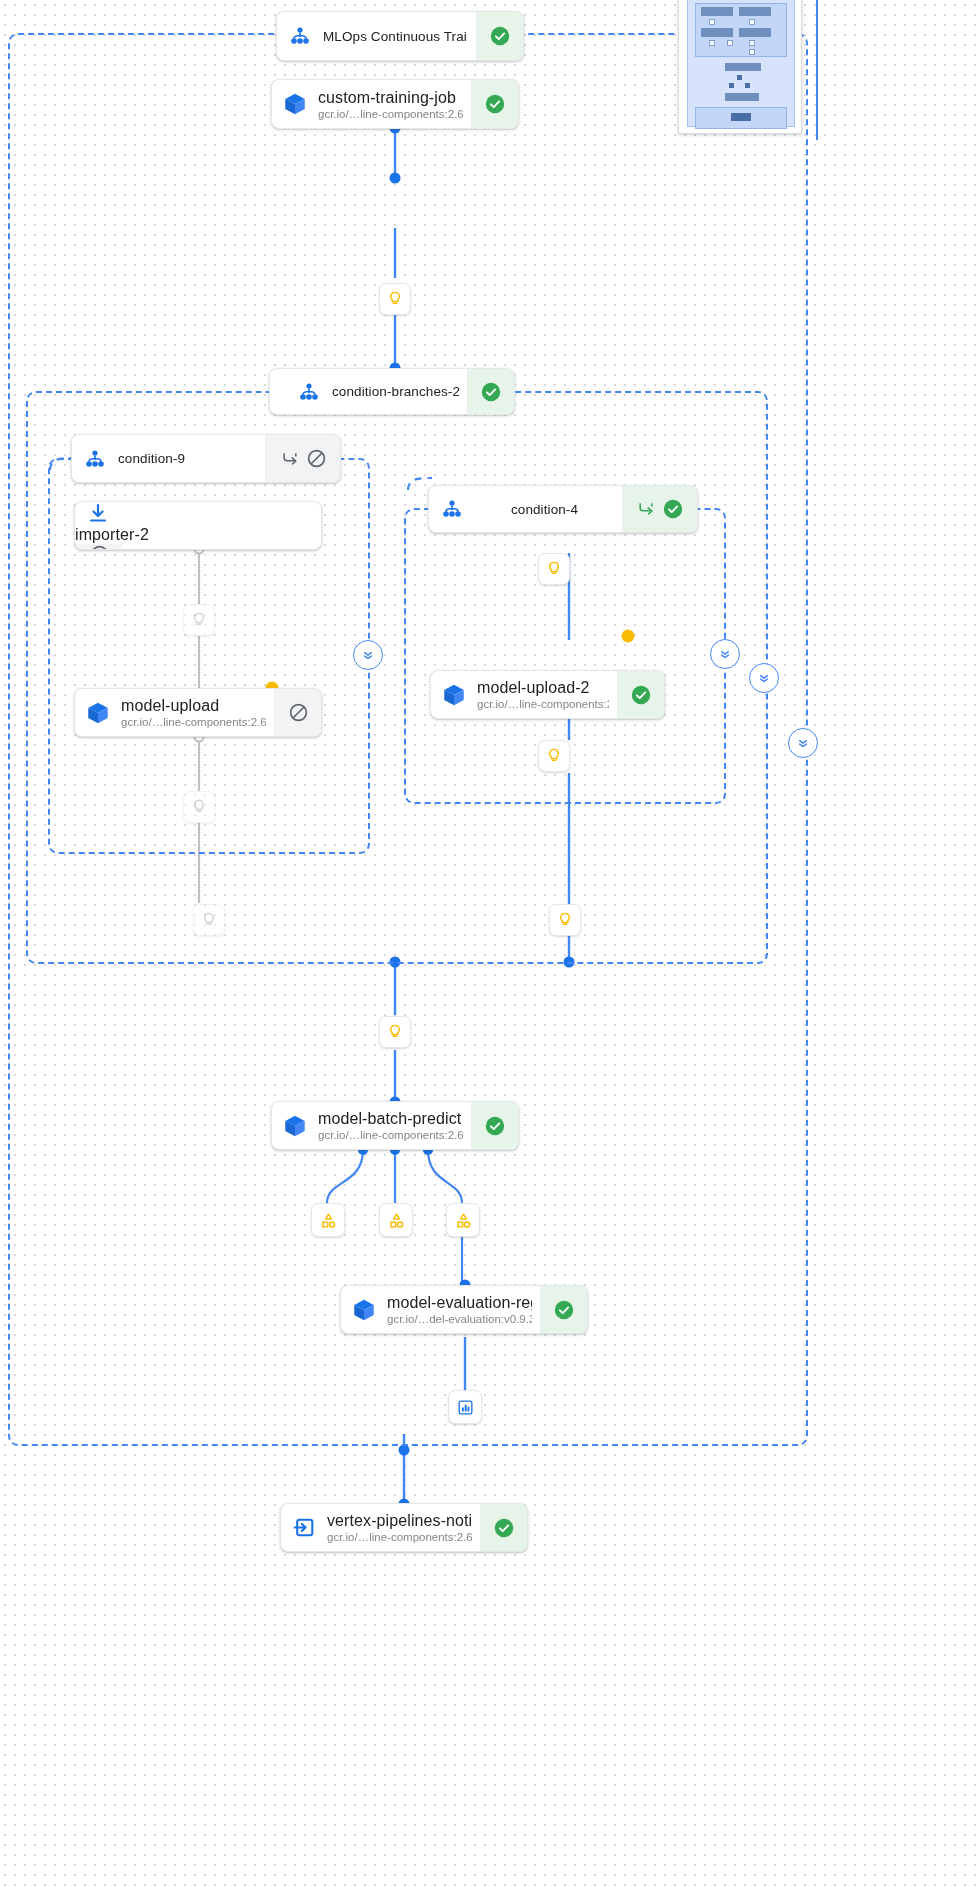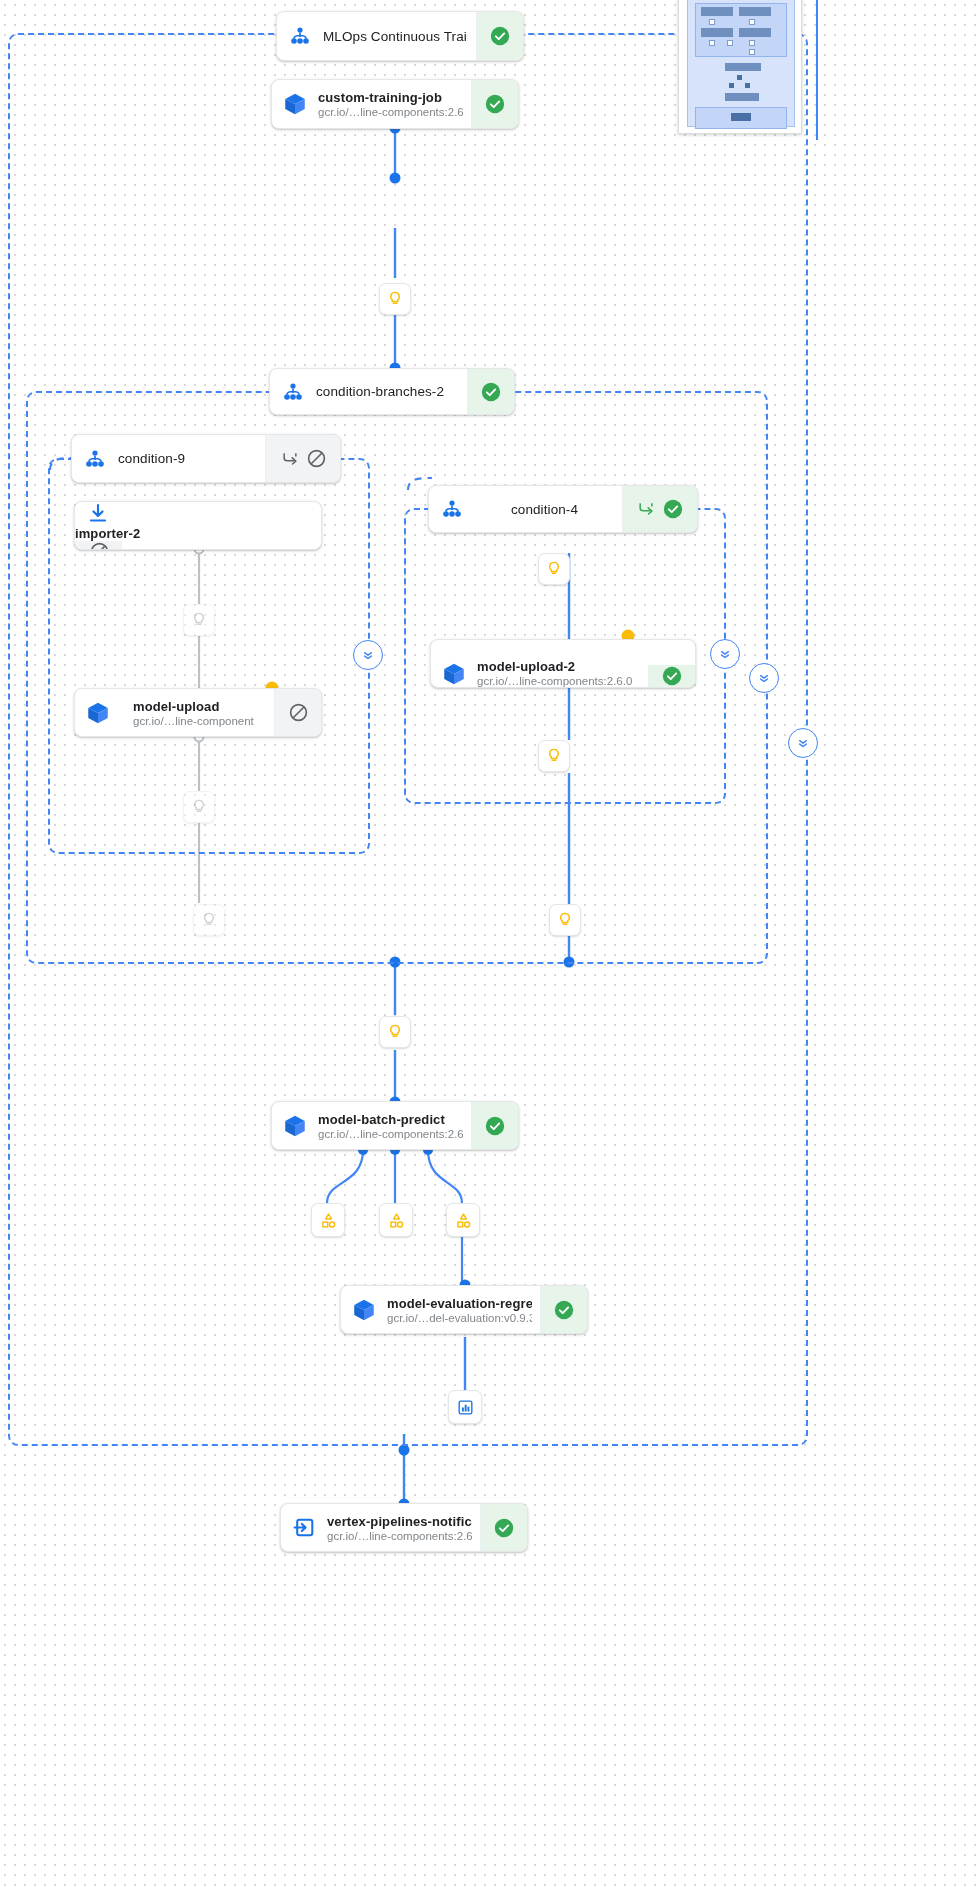--- a/index.html
+++ b/index.html
@@ -18,21 +18,21 @@
     position:absolute;display:flex;align-items:stretch;
     background:#fff;border:1px solid #e4e6e8;border-radius:8px;
     box-shadow:0 1px 3px rgba(60,64,67,.22),0 1px 1px rgba(60,64,67,.10);
     box-sizing:border-box;overflow:hidden;
   }
   .node .ico{
     width:46px;min-width:46px;display:flex;align-items:center;justify-content:center;
   }
   .node .body{flex:1;display:flex;flex-direction:column;justify-content:center;padding:0 8px 0 0;min-width:0;}
   .node .ttl{
-    font-size:13px;color:#202124;font-weight:700;letter-spacing:.1px;
+    font-size:16px;color:#202124;font-weight:400;letter-spacing:.1px;
     white-space:nowrap;overflow:hidden;
   }
   .node .sub{
     font-size:11.5px;color:#80868b;white-space:nowrap;overflow:hidden;margin-top:1px;
   }
   .node.single .body{justify-content:center;}
   .node .status{
     width:46px;min-width:46px;display:flex;align-items:center;justify-content:center;
     border-left:1px solid #eceff1;
   }
@@ -195,21 +195,21 @@
   </div>
 
 
   <div class="chip" style="left:379px;top:283px;">
     <svg width="18" height="18" viewBox="0 0 24 24">
       <path d="M12 3.2 A5.6 5.6 0 0 0 8.4 13.2 L8.4 15.4 L15.6 15.4 L15.6 13.2 A5.6 5.6 0 0 0 12 3.2 Z" fill="none" stroke="#fbbc04" stroke-width="1.9"></path>
       <path d="M9.6 17.6 L14.4 17.6" stroke="#fbbc04" stroke-width="1.9" stroke-linecap="round"></path>
     </svg>
   </div>
 
-  <div class="node grouphdr single" style="left:269px;top:368px;width:246px;height:47px;">
+  <div class="node grouphdr single" style="left:269px;top:368px;width:246px;height:47px;padding-left:16px;">
     <span class="ico">
       <svg width="24" height="24" viewBox="0 0 24 24">
         <circle cx="12" cy="6" r="2.6" fill="#1a73e8"></circle>
         <circle cx="6" cy="17" r="2.8" fill="#1a73e8"></circle>
         <circle cx="12" cy="17" r="2.8" fill="#1a73e8"></circle>
         <circle cx="18" cy="17" r="2.8" fill="#1a73e8"></circle>
         <path d="M12 8.6 L12 13 M6 14.5 Q6 11.5 12 11.5 Q18 11.5 18 14.5" stroke="#1a73e8" stroke-width="1.7" fill="none"></path>
       </svg>
     </span>
     <span class="body">
@@ -267,21 +267,21 @@
     </span>
   </div>
 
   <div class="chip dim" style="left:183px;top:604px;">
     <svg width="18" height="18" viewBox="0 0 24 24">
       <path d="M12 3.2 A5.6 5.6 0 0 0 8.4 13.2 L8.4 15.4 L15.6 15.4 L15.6 13.2 A5.6 5.6 0 0 0 12 3.2 Z" fill="none" stroke="#9aa0a6" stroke-width="1.9"></path>
       <path d="M9.6 17.6 L14.4 17.6" stroke="#9aa0a6" stroke-width="1.9" stroke-linecap="round"></path>
     </svg>
   </div>
 
-  <div class="node" style="left:74px;top:688px;width:248px;height:49px;gap:12px;">
+  <div class="node" style="left:74px;top:688px;width:248px;height:49px;">
     <span class="ico">
       <svg width="26" height="26" viewBox="0 0 24 24">
         <path d="M12 2.6 L21 7.3 L12 12 L3 7.3 Z" fill="#1a73e8"></path>
         <path d="M3 7.3 L12 12 L12 21.4 L3 16.7 Z" fill="#1967d2"></path>
         <path d="M21 7.3 L12 12 L12 21.4 L21 16.7 Z" fill="#4285f4"></path>
       </svg>
     </span>
     <span class="body">
       <span class="ttl">model-upload</span>
       <span class="sub">gcr.io/…line-components:2.6.0</span>
@@ -334,21 +334,21 @@
     </span>
   </div>
 
   <div class="chip" style="left:538px;top:553px;">
     <svg width="18" height="18" viewBox="0 0 24 24">
       <path d="M12 3.2 A5.6 5.6 0 0 0 8.4 13.2 L8.4 15.4 L15.6 15.4 L15.6 13.2 A5.6 5.6 0 0 0 12 3.2 Z" fill="none" stroke="#fbbc04" stroke-width="1.9"></path>
       <path d="M9.6 17.6 L14.4 17.6" stroke="#fbbc04" stroke-width="1.9" stroke-linecap="round"></path>
     </svg>
   </div>
 
-  <div class="node" style="left:430px;top:639px;width:266px;height:49px;align-items:flex-end;">
+  <div class="node" style="left:430px;top:670px;width:235px;height:49px;">
     <span class="ico">
       <svg width="26" height="26" viewBox="0 0 24 24">
         <path d="M12 2.6 L21 7.3 L12 12 L3 7.3 Z" fill="#1a73e8"></path>
         <path d="M3 7.3 L12 12 L12 21.4 L3 16.7 Z" fill="#1967d2"></path>
         <path d="M21 7.3 L12 12 L12 21.4 L21 16.7 Z" fill="#4285f4"></path>
       </svg>
     </span>
     <span class="body">
       <span class="ttl">model-upload-2</span>
       <span class="sub">gcr.io/…line-components:2.6.0</span>

